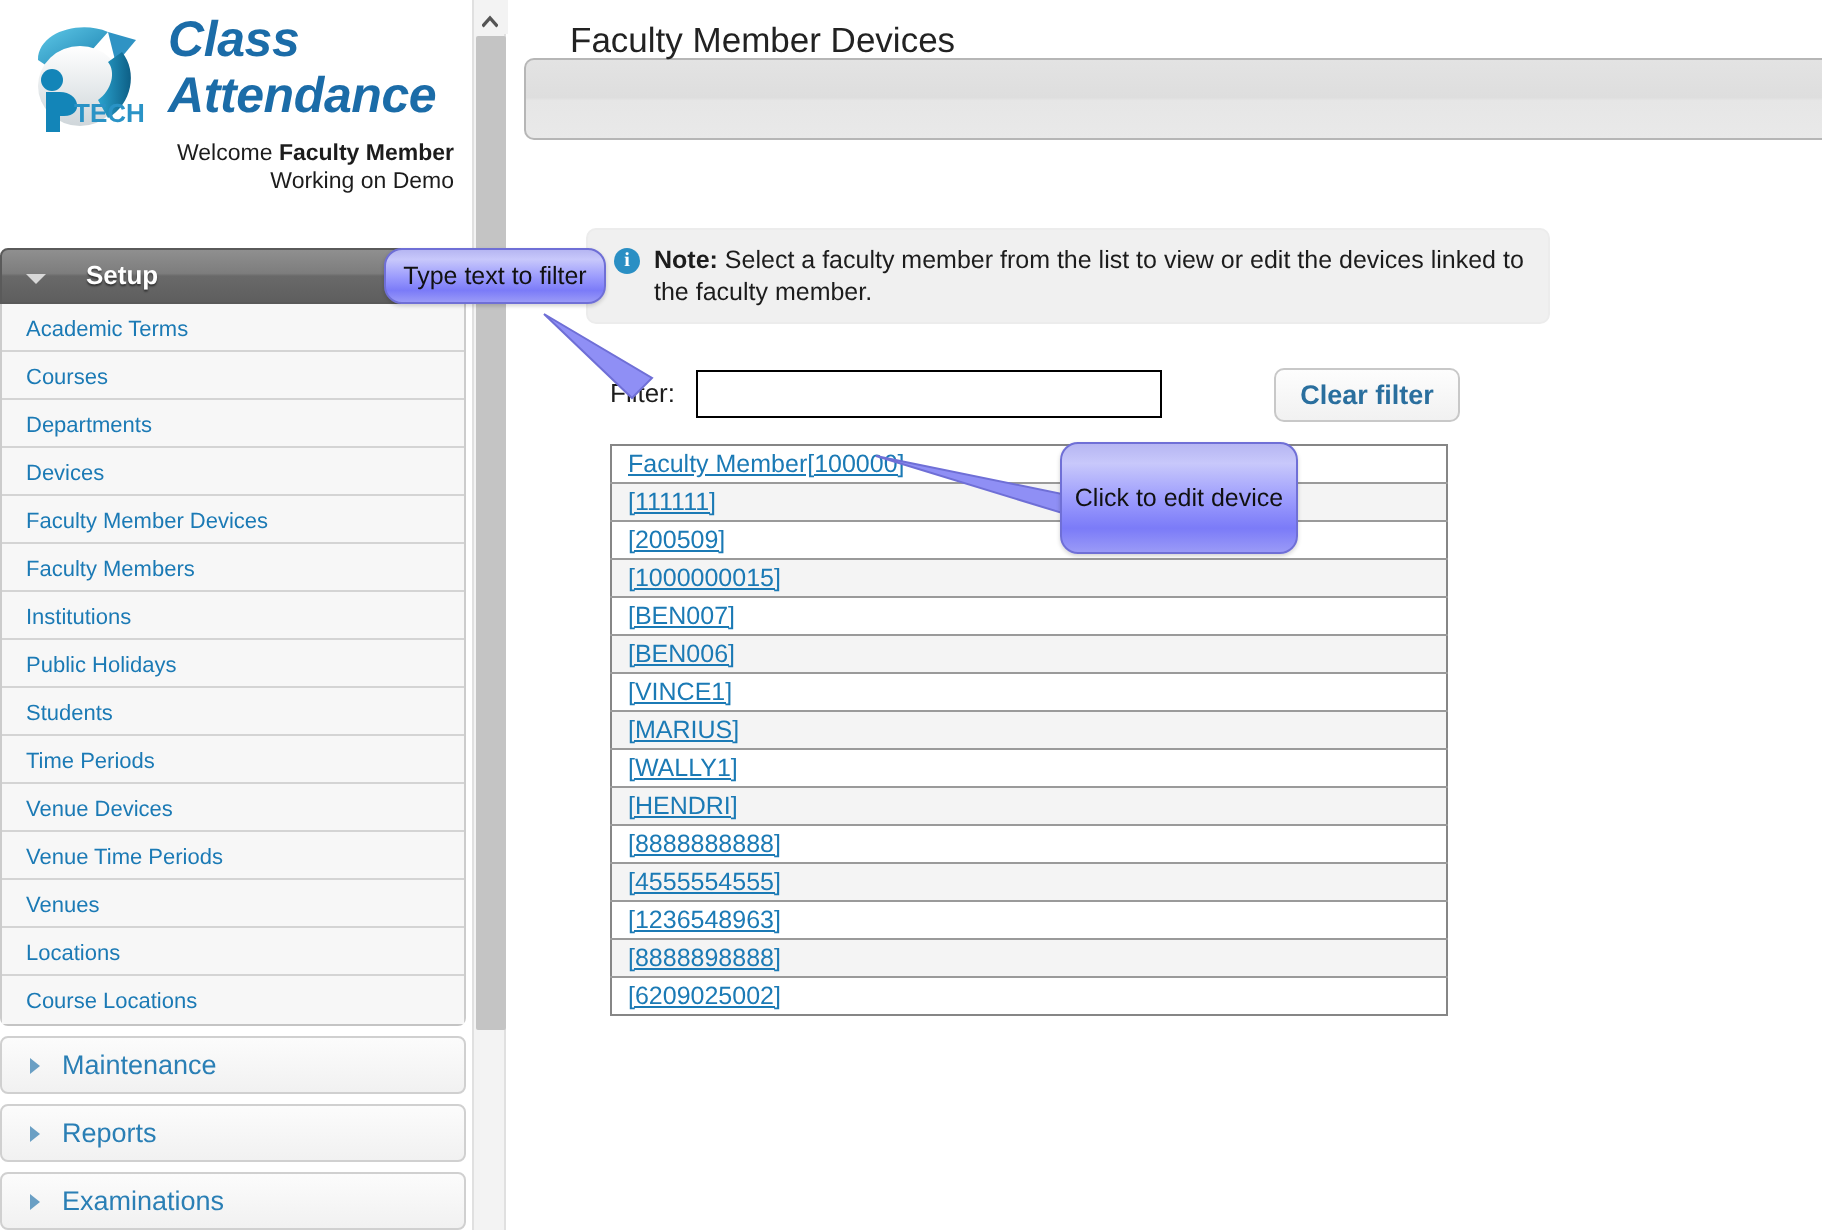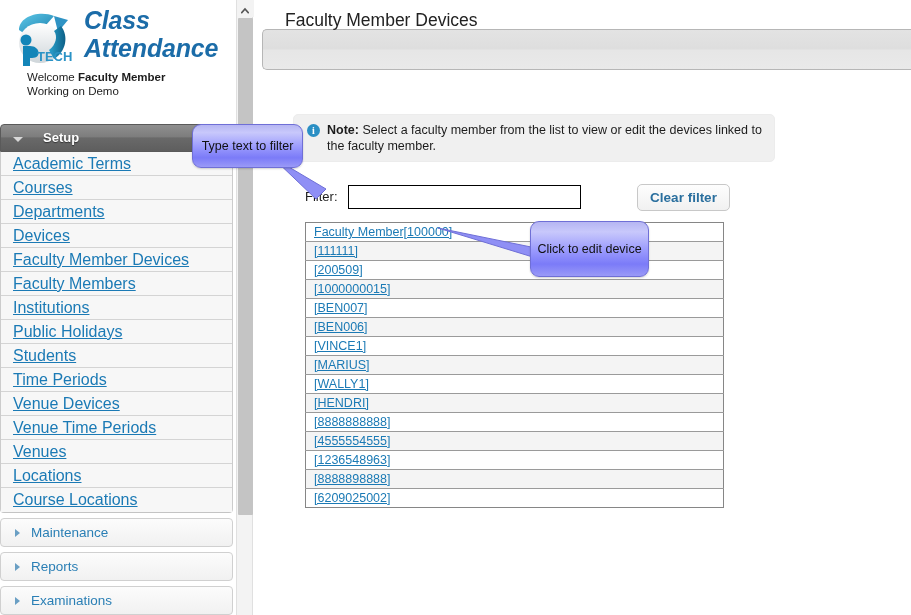--- a/index.html
+++ b/index.html
@@ -40,21 +40,21 @@
     color: #1b6ca8;
     font-size: 25px;
     font-weight: bold;
     line-height: 28px;
     letter-spacing: -0.2px;
     font-style: italic;
   }
   #welcome {
     position: absolute; right: 6px; top: 70px;
     width: 200px;
-    text-align: left;
+    text-align: right;
     font-size: 11.5px;
     color: #1c1c1c;
     line-height: 14px;
   }
   #welcome b { font-weight: bold; }
 
   
   #accordion {
     position: absolute; left: 0; top: 124px;
     width: 233px;
@@ -90,22 +90,21 @@
     height: 24px;
     line-height: 23px;
     padding-left: 12px;
     border-bottom: 1px solid #d4d4d4;
     background: #f7f7f7;
     font-size: 13px;
   }
   .nav-item:last-child { border-bottom: none; }
   .nav-item a {
     color: #1b7ab5;
-    text-decoration: underline;
-    font-size: 16px;
+    font-size: 11px;
     cursor: pointer;
   }
   .acc-section {
     margin-top: 5px;
     height: 29px;
     background: linear-gradient(to bottom, #fcfcfc 0%, #f1f1f1 100%);
     border: 1px solid #d0d0d0;
     border-radius: 4px;
     color: #2a7fb5;
     font-size: 13.5px;
@@ -259,21 +258,21 @@
     font-size: 12.5px;
     text-align: center;
     box-shadow: 0 1px 2px rgba(0,0,0,.18);
     display: flex;
     align-items: center;
     justify-content: center;
     line-height: 15px;
   }
   #callout-filter {
     left: 192px; top: 124px;
-    width: 111px; height: 44px;
+    width: 111px; height: 28px;
     z-index: 30;
   }
   #callout-edit {
     left: 530px; top: 221px;
     width: 119px; height: 56px;
     z-index: 30;
     justify-content: center;
   }
   .leader {
     position: absolute;

